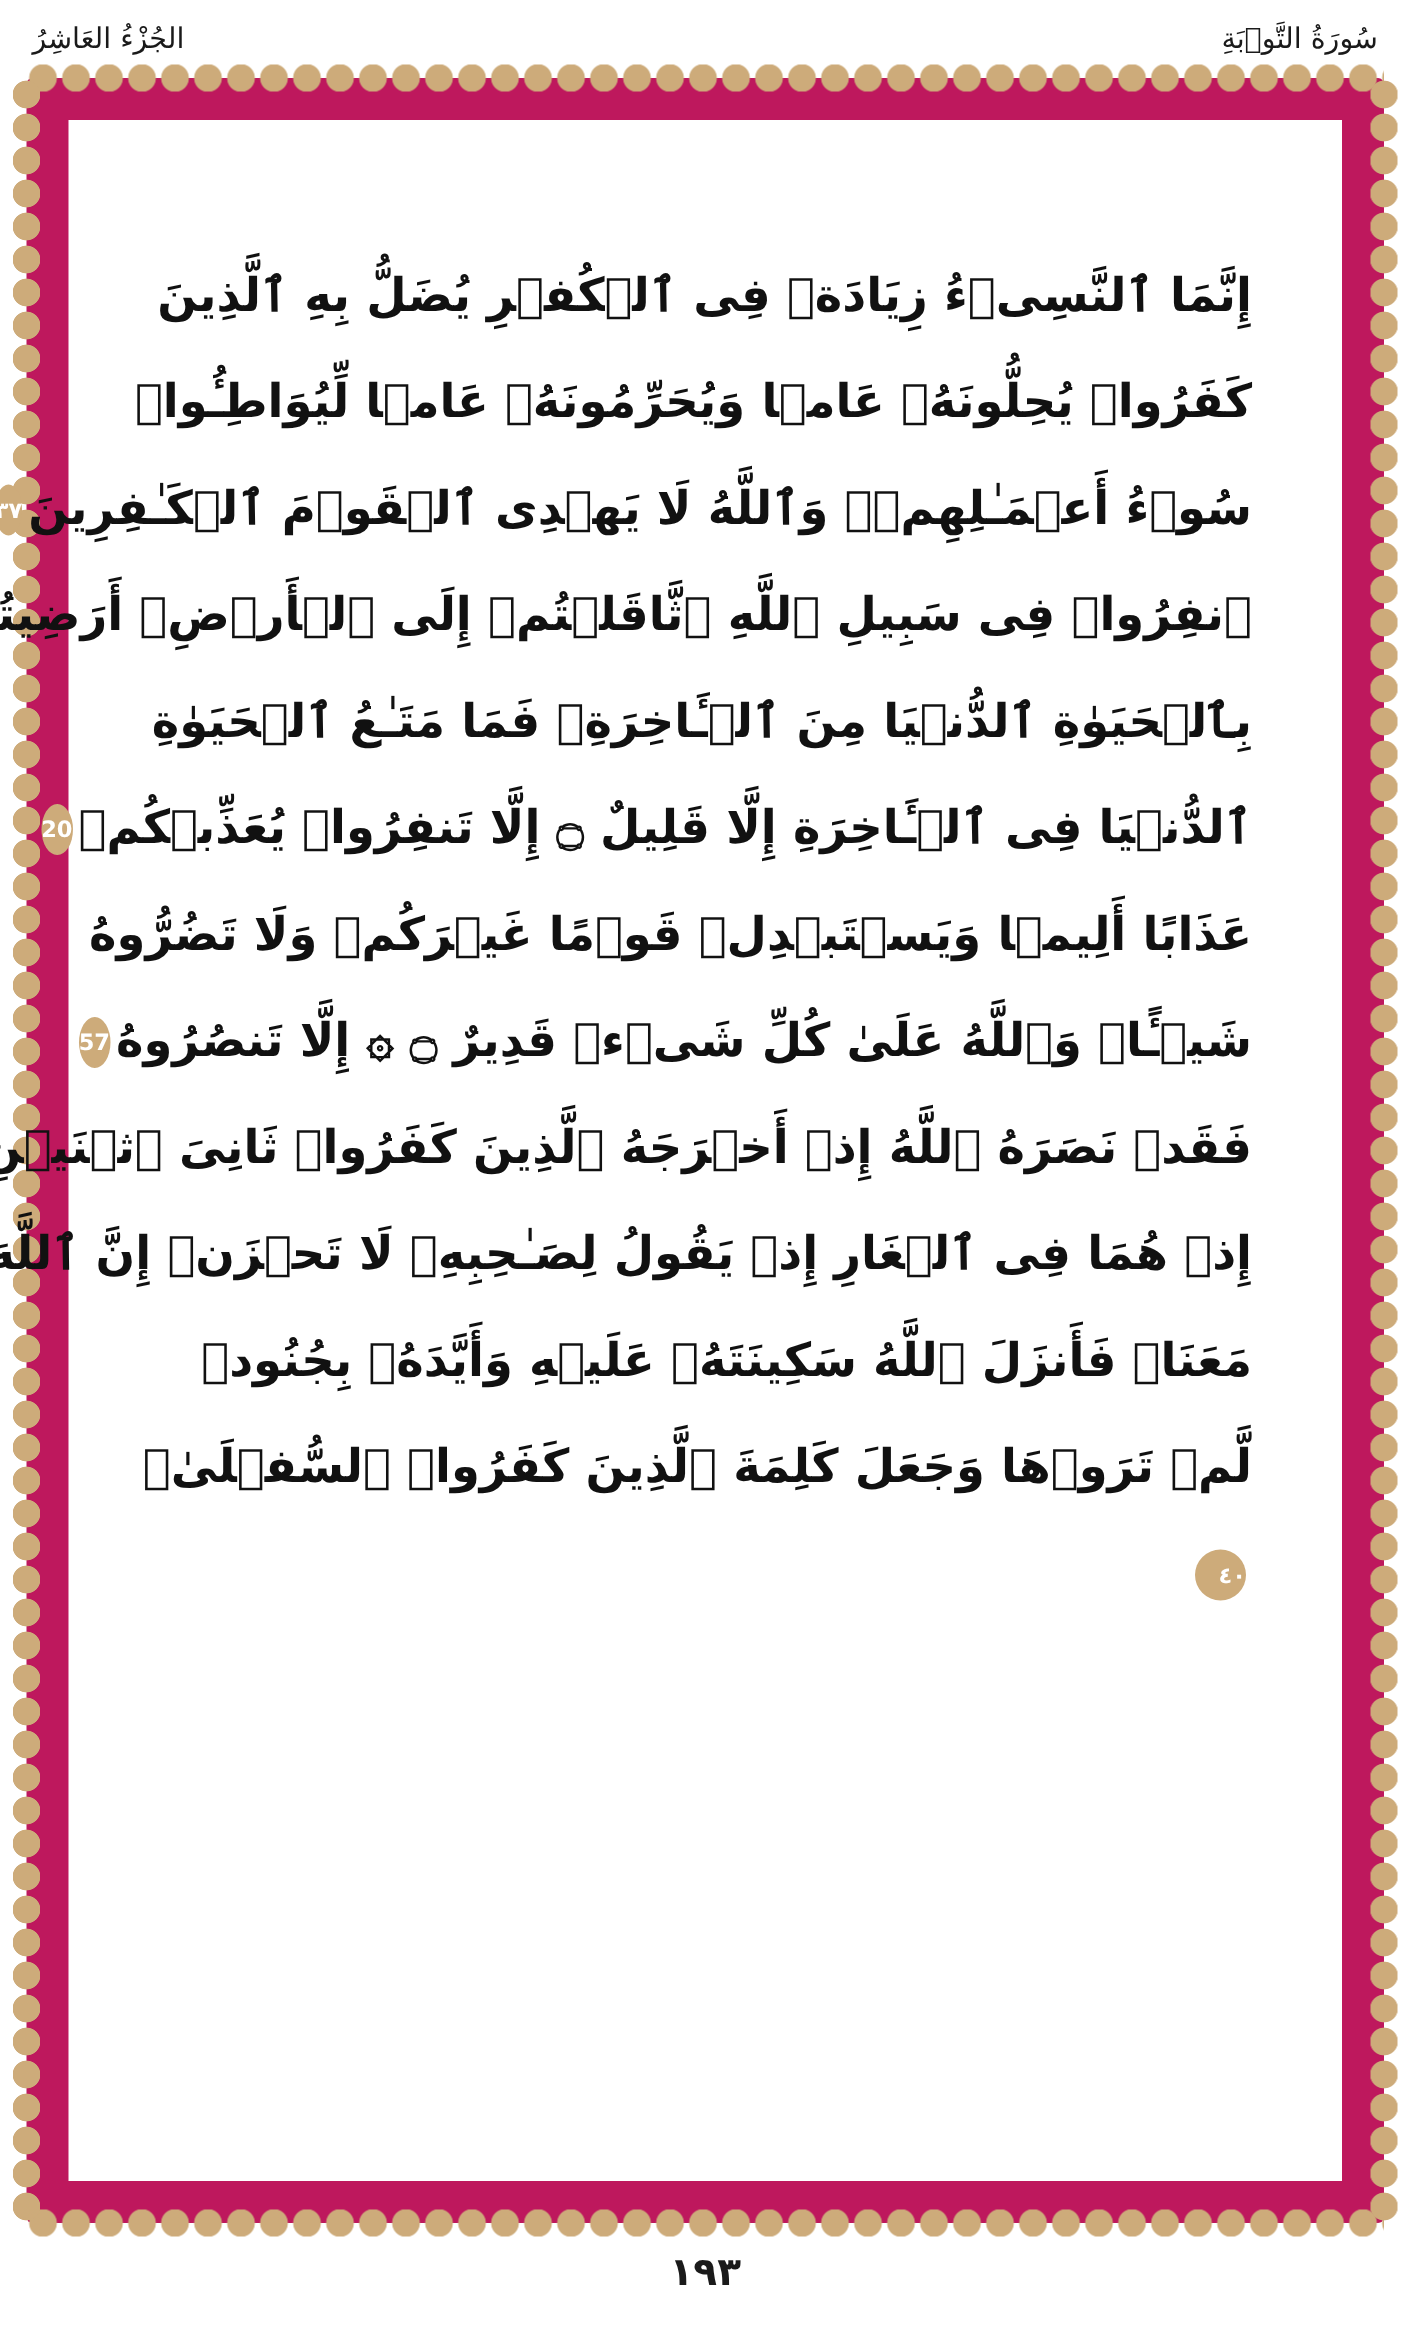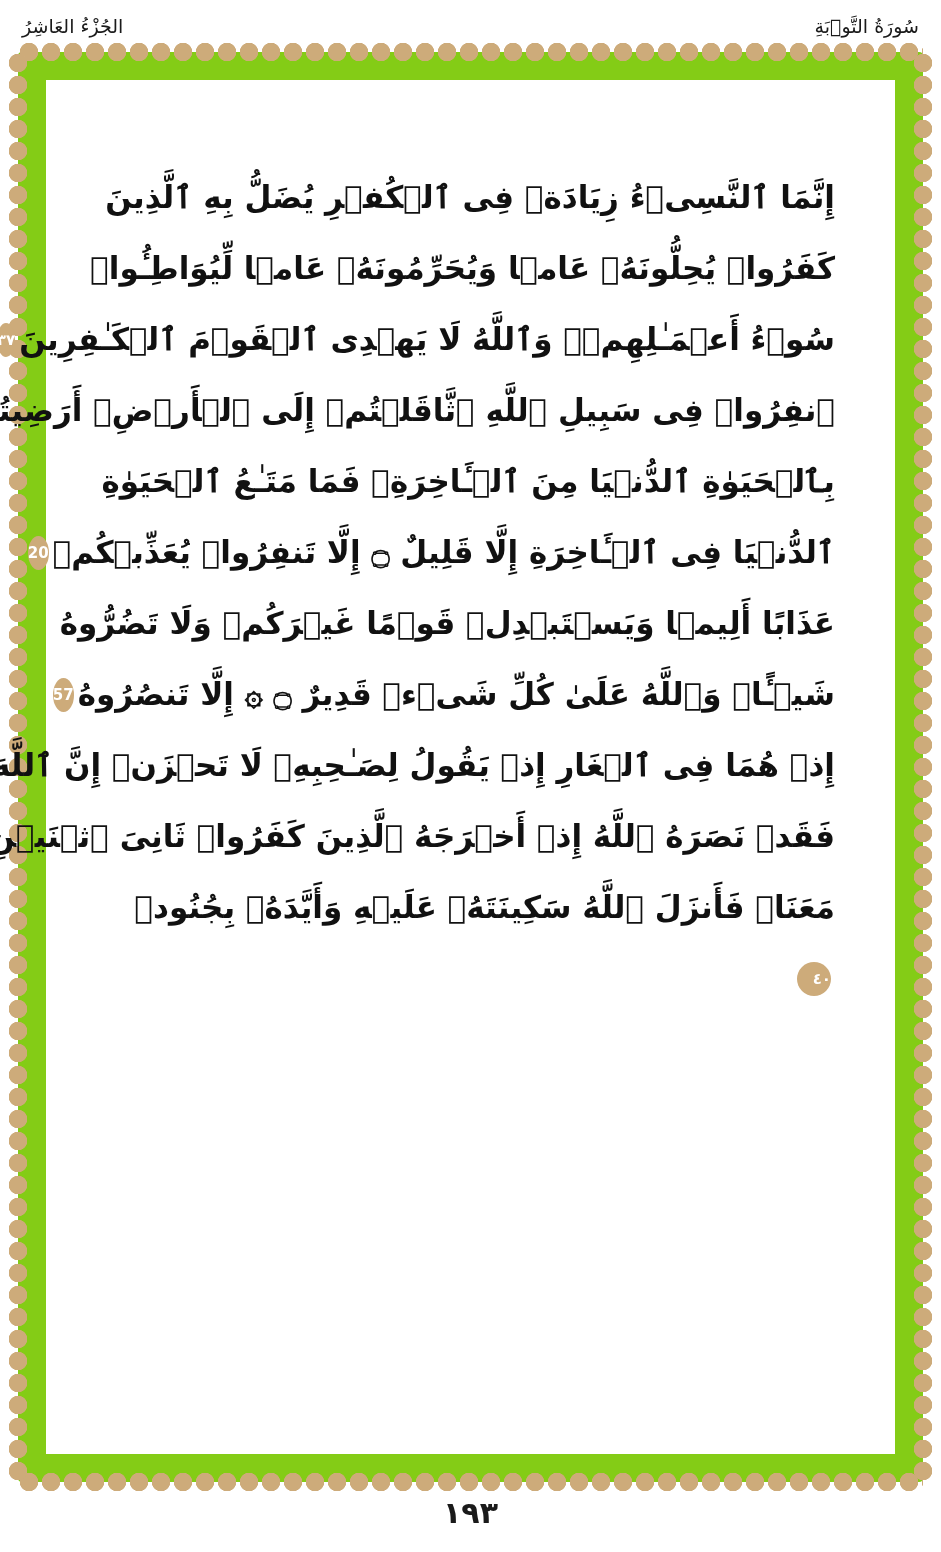--- a/index.html
+++ b/index.html
@@ -46,21 +46,21 @@
   }
 
   
   .frame-outer {
     position: absolute;
     left: 18px;
     top: 52px;
     width: 905px;
     height: 1430px;
     box-sizing: border-box;
-    background: #84cc16;
+    background: #be185d;
     border-radius: 4px;
     
   }
   .scallop {
     position: absolute;
     pointer-events: none;
   }
   .scallop-top, .scallop-bottom {
     left: 0;
     width: 100%;
@@ -149,21 +149,21 @@
   
   .footer {
     position: absolute;
     left: 0;
     right: 0;
     bottom: 22px;
     text-align: center;
   }
   .page-number {
     font-family: "DejaVu Sans", sans-serif;
-    font-size: 30px;
+    font-size: 26px;
     font-weight: 700;
     color: #1a1a1a;
     letter-spacing: 1px;
   }
 </style>
 </head>
 <body>
 
 <div class="page">
 
@@ -202,27 +202,30 @@
             <span class="ayah-mark">20</span>
           </div>
           <div class="ayah-line line-flex">
             <span>عَذَابًا أَلِیمࣰا وَیَسۡتَبۡدِلۡ قَوۡمًا غَیۡرَكُمۡ وَلَا تَضُرُّوهُ</span>
           </div>
           <div class="ayah-line line-flex">
             <span>شَیۡـًٔاۗ وَٱللَّهُ عَلَىٰ كُلِّ شَیۡءࣲ قَدِیرٌ ۝ ۞ إِلَّا تَنصُرُوهُ</span>
             <span class="ayah-mark">57</span>
           </div>
           <div class="ayah-line line-flex">
+            <span>فَقَدۡ نَصَرَهُ ٱللَّهُ إِذۡ أَخۡرَجَهُ ٱلَّذِینَ كَفَرُوا۟ ثَانِیَ ٱثۡنَیۡنِ</span>
+          </div>
+          <div class="ayah-line line-flex">
             <span>إِذۡ هُمَا فِی ٱلۡغَارِ إِذۡ یَقُولُ لِصَـٰحِبِهِۦ لَا تَحۡزَنۡ إِنَّ ٱللَّهَ</span>
           </div>
           <div class="ayah-line line-flex">
-            <span>فَقَدۡ نَصَرَهُ ٱللَّهُ إِذۡ أَخۡرَجَهُ ٱلَّذِینَ كَفَرُوا۟ ثَانِیَ ٱثۡنَیۡنِ</span>
-          </div>
-          <div class="ayah-line line-flex">
             <span>مَعَنَاۖ فَأَنزَلَ ٱللَّهُ سَكِینَتَهُۥ عَلَیۡهِ وَأَیَّدَهُۥ بِجُنُودࣲ</span>
+          </div>
+          <div class="ayah-line line-flex">
+            <span>لَّمۡ تَرَوۡهَا وَجَعَلَ كَلِمَةَ ٱلَّذِینَ كَفَرُوا۟ ٱلسُّفۡلَىٰۗ</span>
           </div>
           <div class="ayah-line line-flex">
             <span class="ayah-mark">٤٠</span>
           </div>
         </div>
     </div>
   </div>
 
   <div class="footer">
     <span class="page-number">١٩٣</span>

